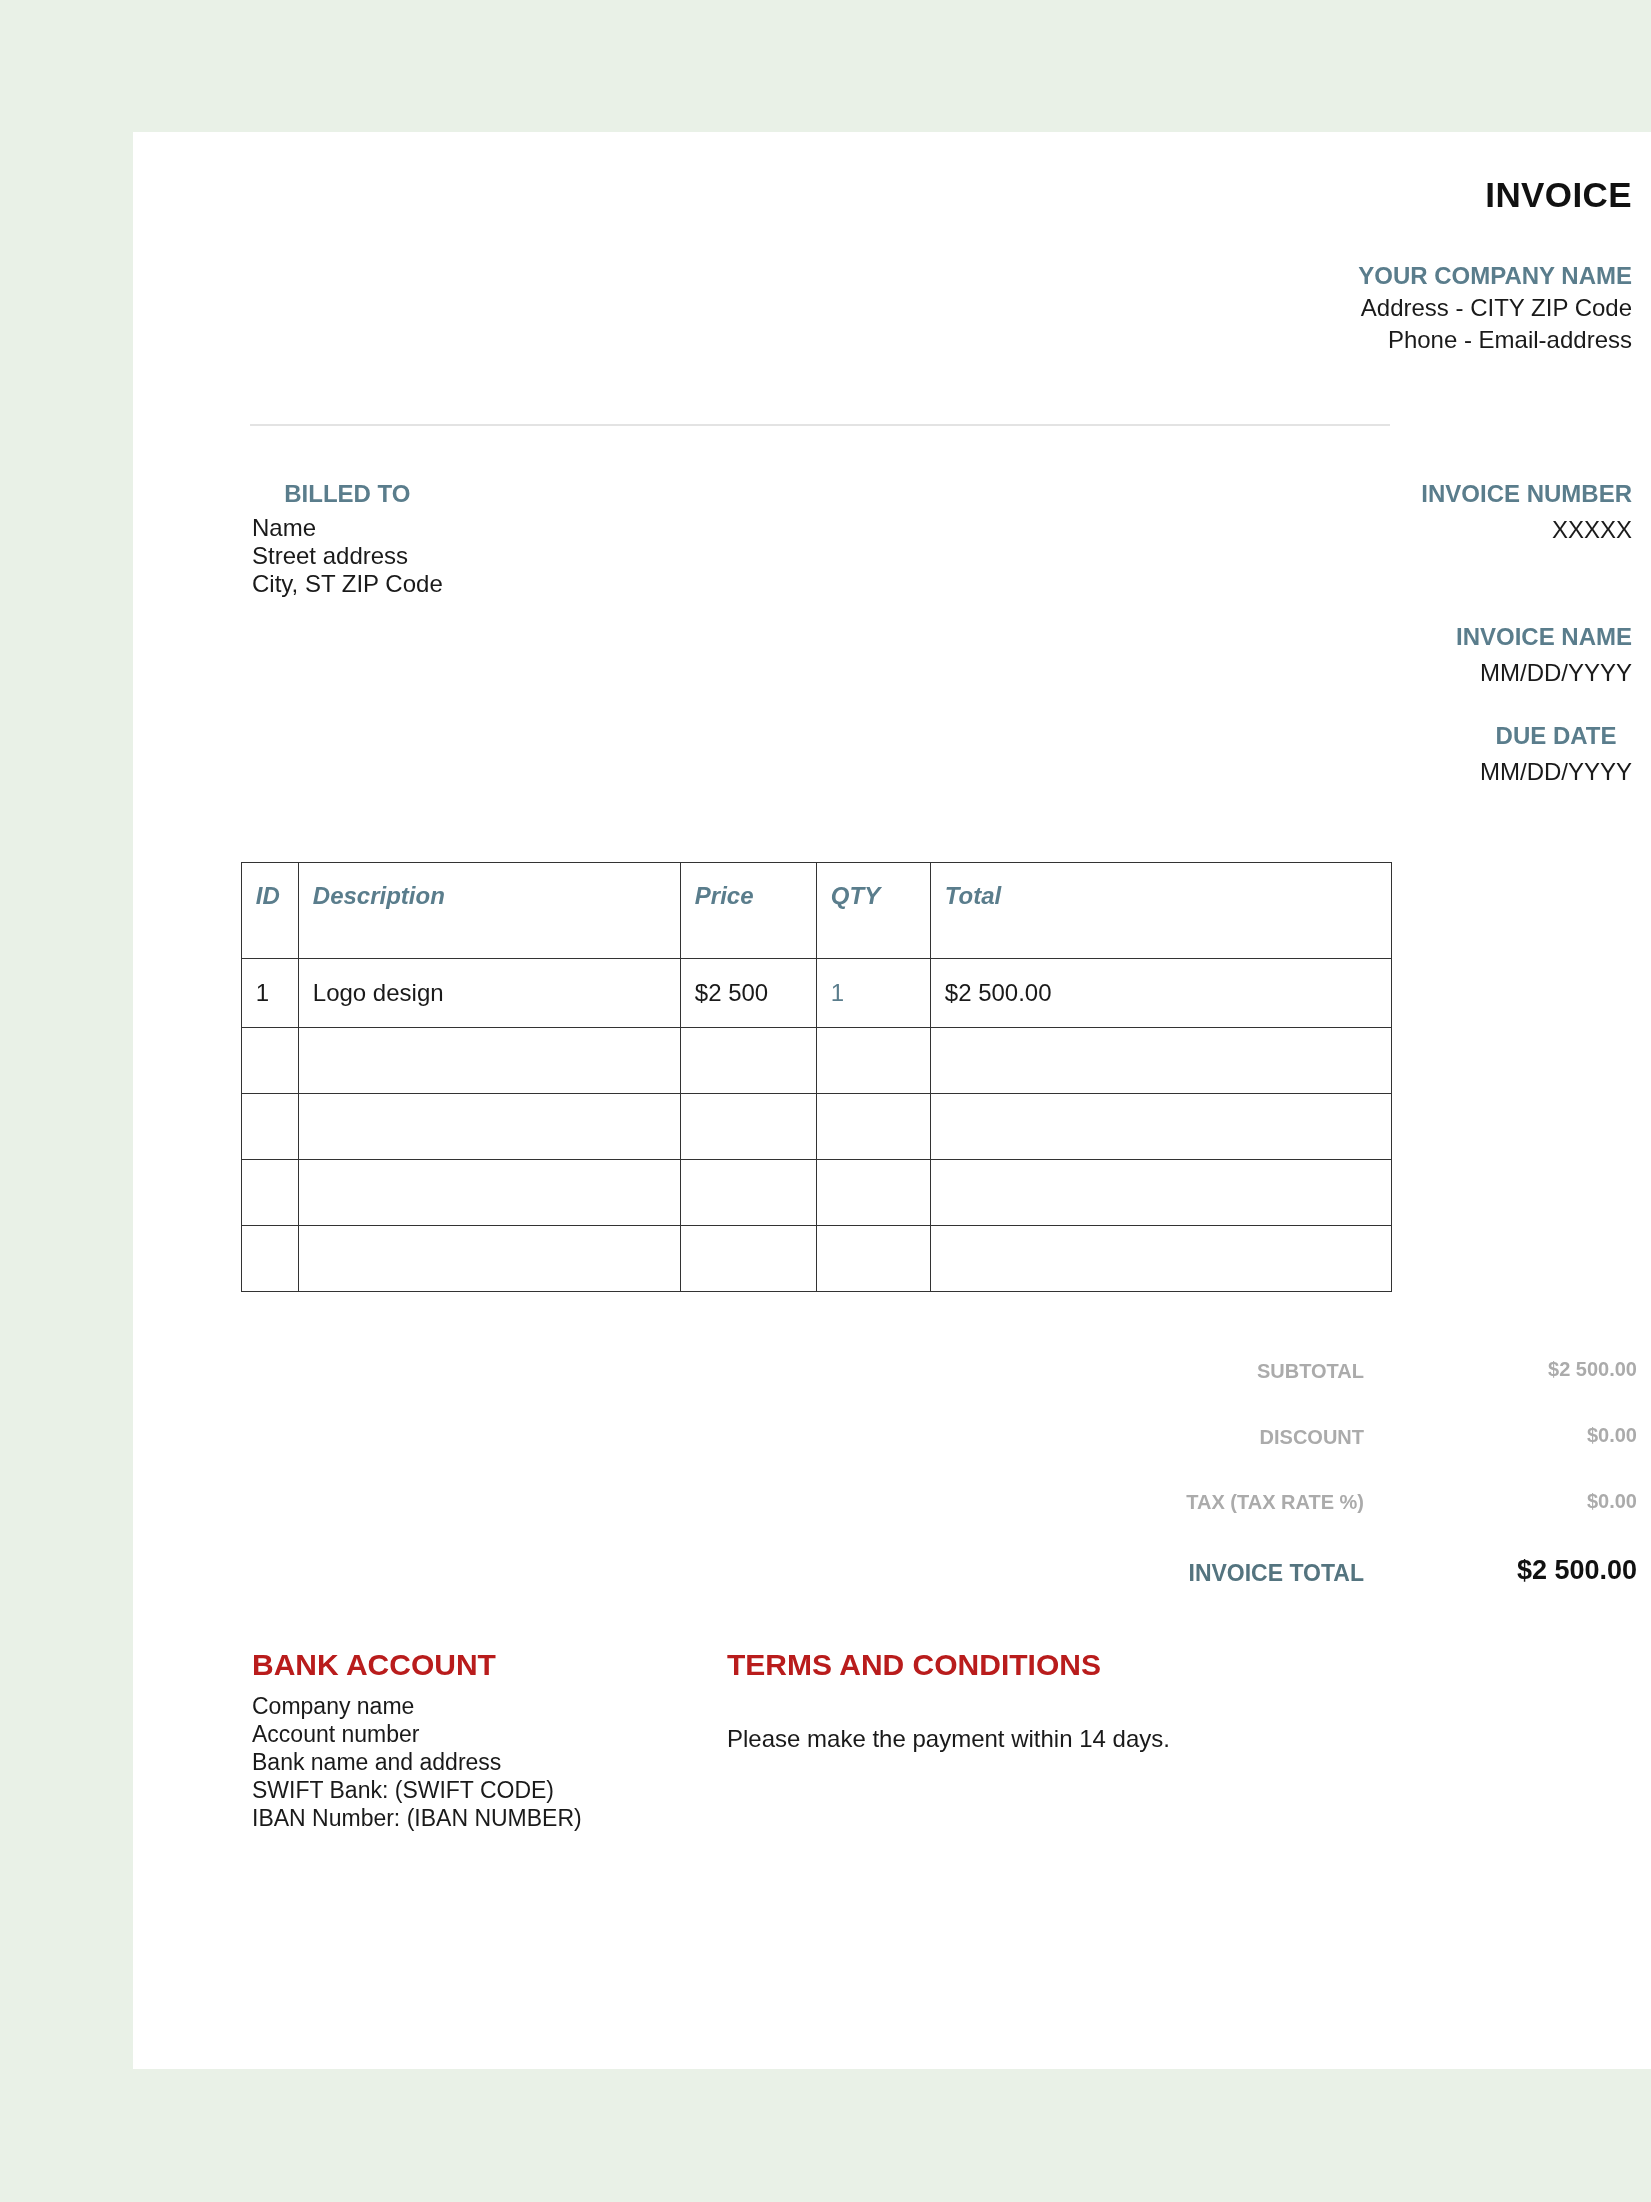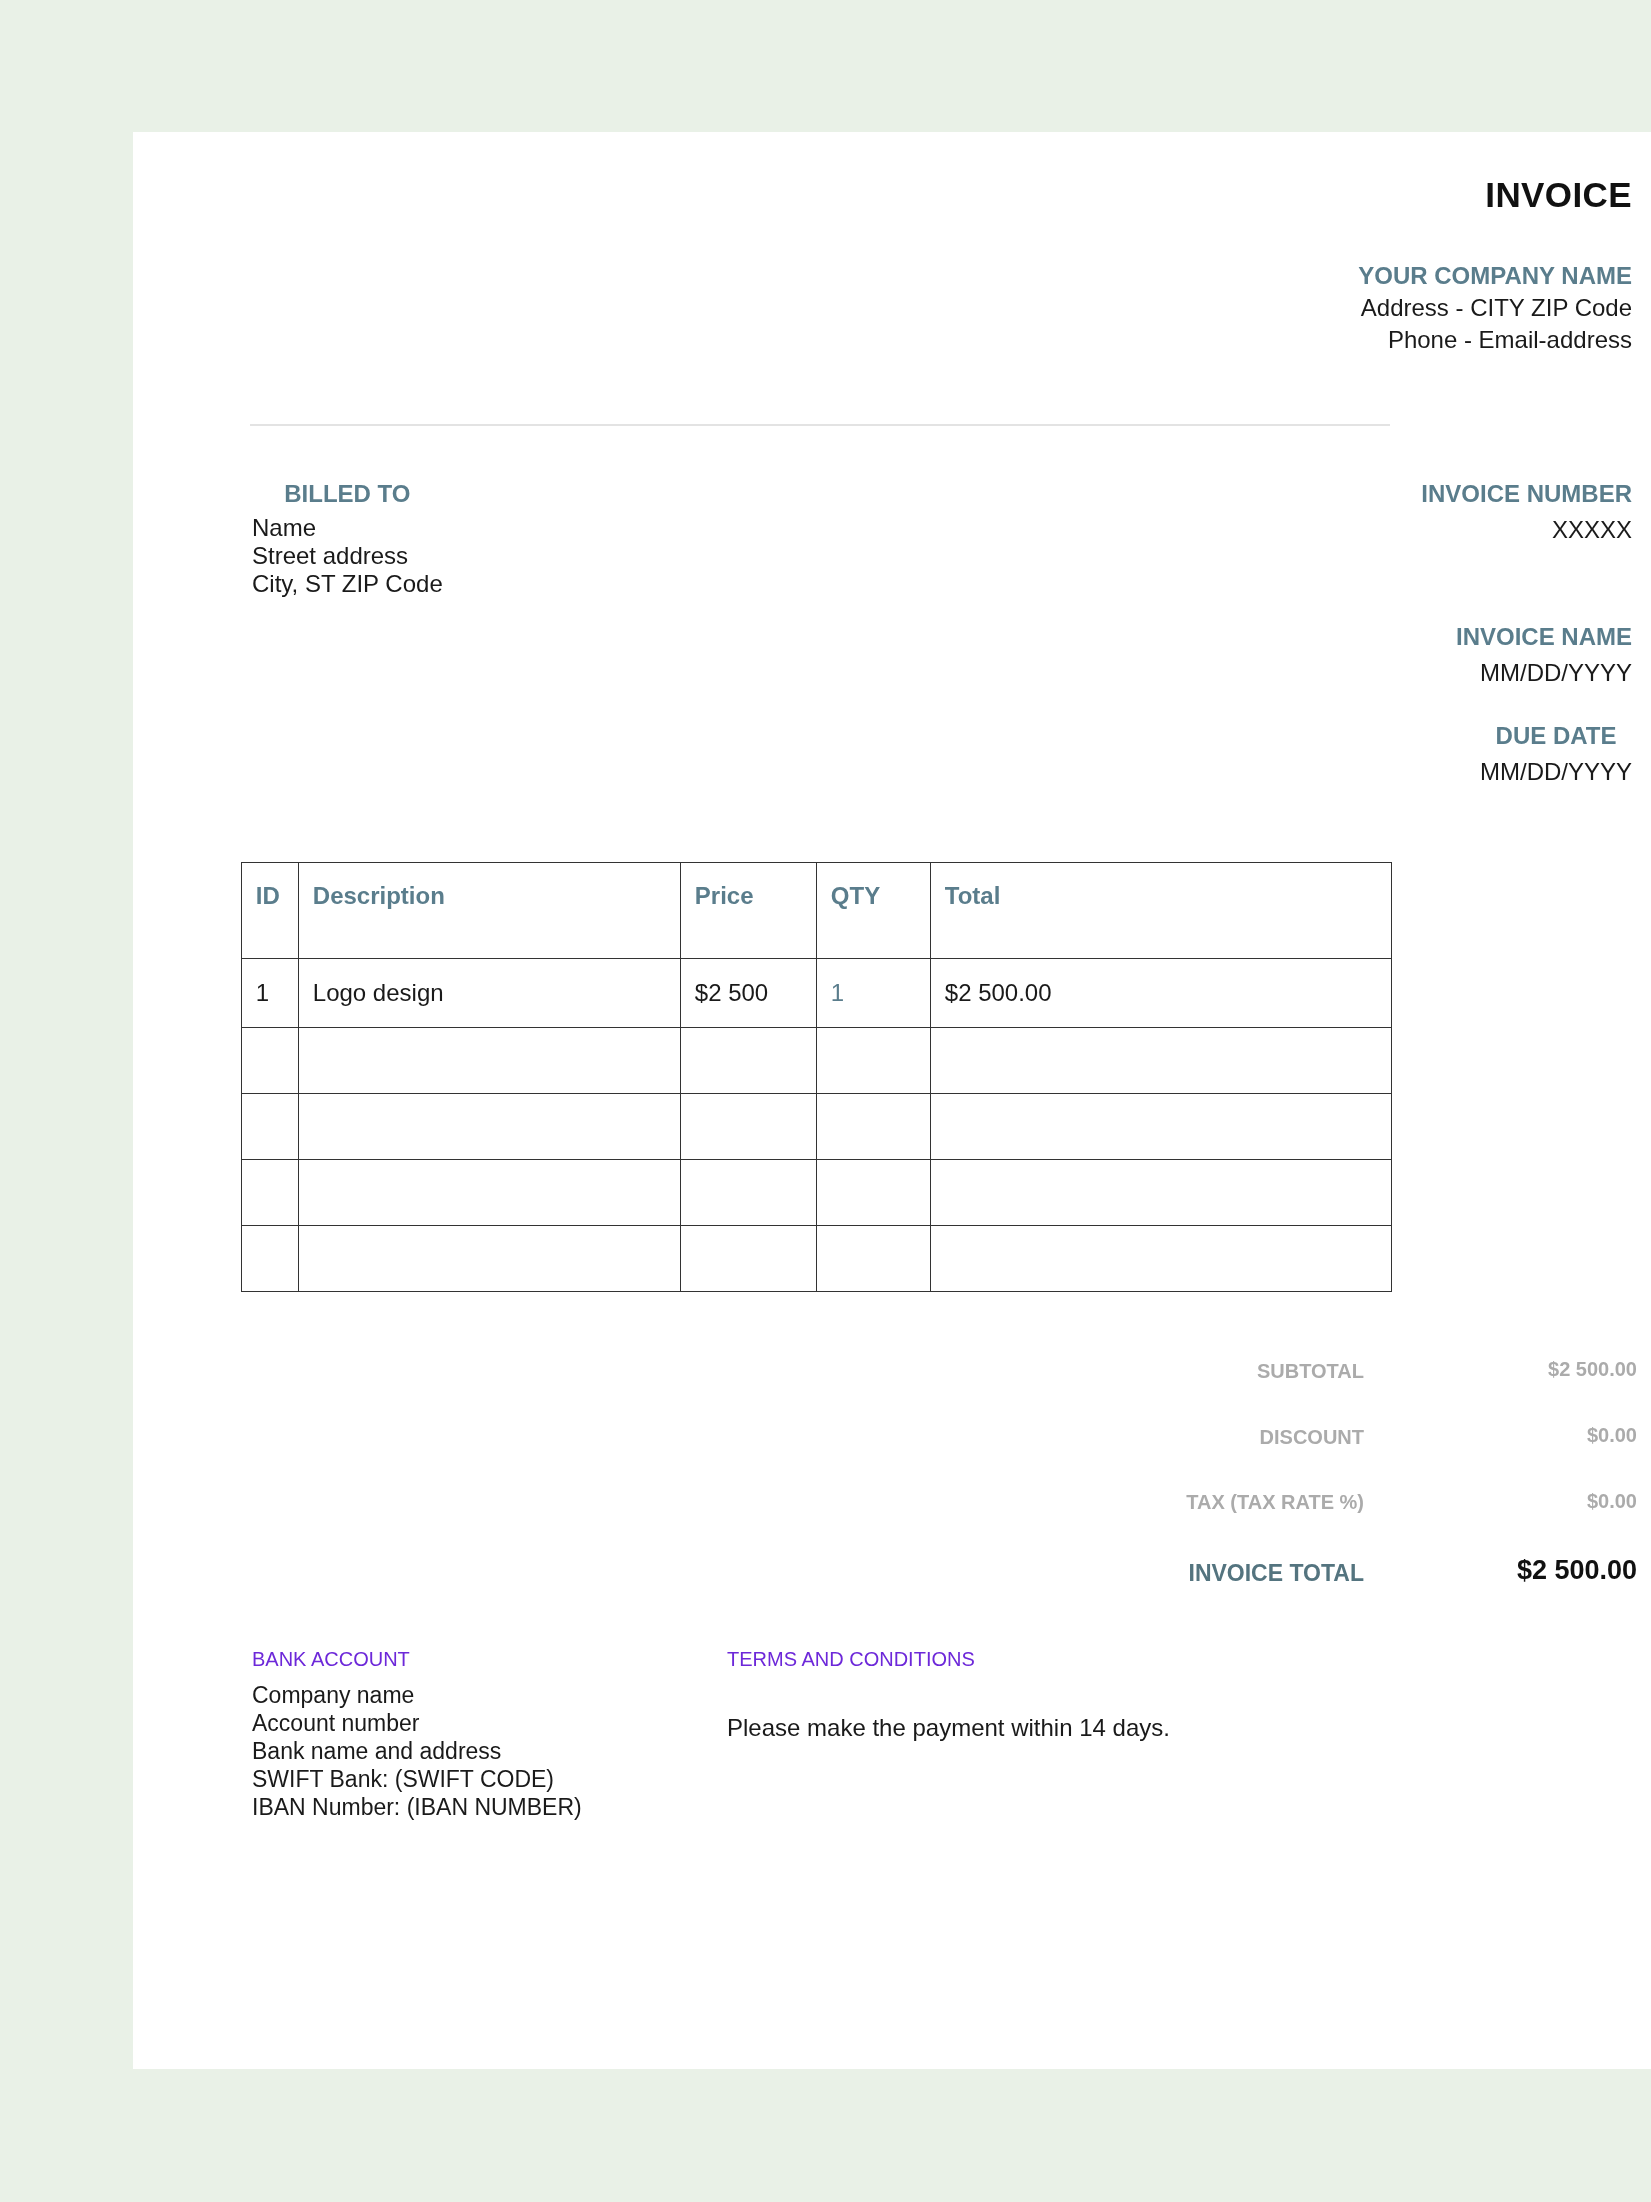--- a/index.html
+++ b/index.html
@@ -21,41 +21,41 @@
     top:43px; right:129px;
     font-size:35px; font-weight:bold; color:#111111; letter-spacing:0.4px;
   }
 
   .company-block { top:128px; right:129px; text-align:right; line-height:32px; font-size:24px; }
   .company-block .co-name { color:#5A7D8C; font-weight:bold; }
 
   .divider { top:292px; left:117px; width:1140px; height:1.7px; background:#E3E3E3; }
 
   .h-slate { color:#5A7D8C; font-weight:bold; font-size:24px; }
-  .h-teal  { color:#6d28d9; font-weight:normal; font-size:20px; }
+  .h-teal  { color:#b91c1c; font-weight:bold; font-size:30px; }
   .txt     { color:#1a1a1a; font-size:24px; }
 
   .billed-block { top:348px; left:119px; font-size:24px; }
   .billed-block .h-slate { display:block; margin-bottom:6px;text-align:center; }
   .billed-block .line { line-height:28px; }
 
   .meta-number { top:348px; right:129px; text-align:right; }
   .meta-date   { top:491px; right:129px; text-align:right; }
   .meta-due    { top:590px; right:129px; text-align:center; }
   .meta-label  { display:block; margin-bottom:7.7px; }
   .meta-value  { display:block; font-size:24px; }
 
   table.items {
     position:absolute; top:730px; left:108px;
     width:1149px; border-collapse:collapse; table-layout:fixed;
   }
   table.items th, table.items td { border:1.7px solid #333333; }
   table.items th {
     height:96px; vertical-align:top; padding:19px 15.5px 0 13.8px;
-    font-size:24px; font-weight:bold; color:#5A7D8C; text-align:left;
+    font-size:24px; font-weight:bold; color:#5A7D8C; text-align:left;font-style:italic;
   }
   table.items td { height:69px; padding:0 15.5px 0 13.8px; font-size:24px; vertical-align:middle; }
   table.items tr.empty td { height:66px; }
   table.items .num { text-align:left; }
   table.items td.qty-cell { color:#5A7D8C; }
 
   .tot-label { position:absolute; right:397px; font-weight:bold; font-size:20px; color:#ABABAB; text-align:right; }
   .tot-value { position:absolute; right:124px; font-weight:bold; font-size:20px; color:#ABABAB; text-align:right; }
   .tot-label.final { font-size:23px; color:#54747F; }
   .tot-value.final { font-size:27px; color:#111111; }

